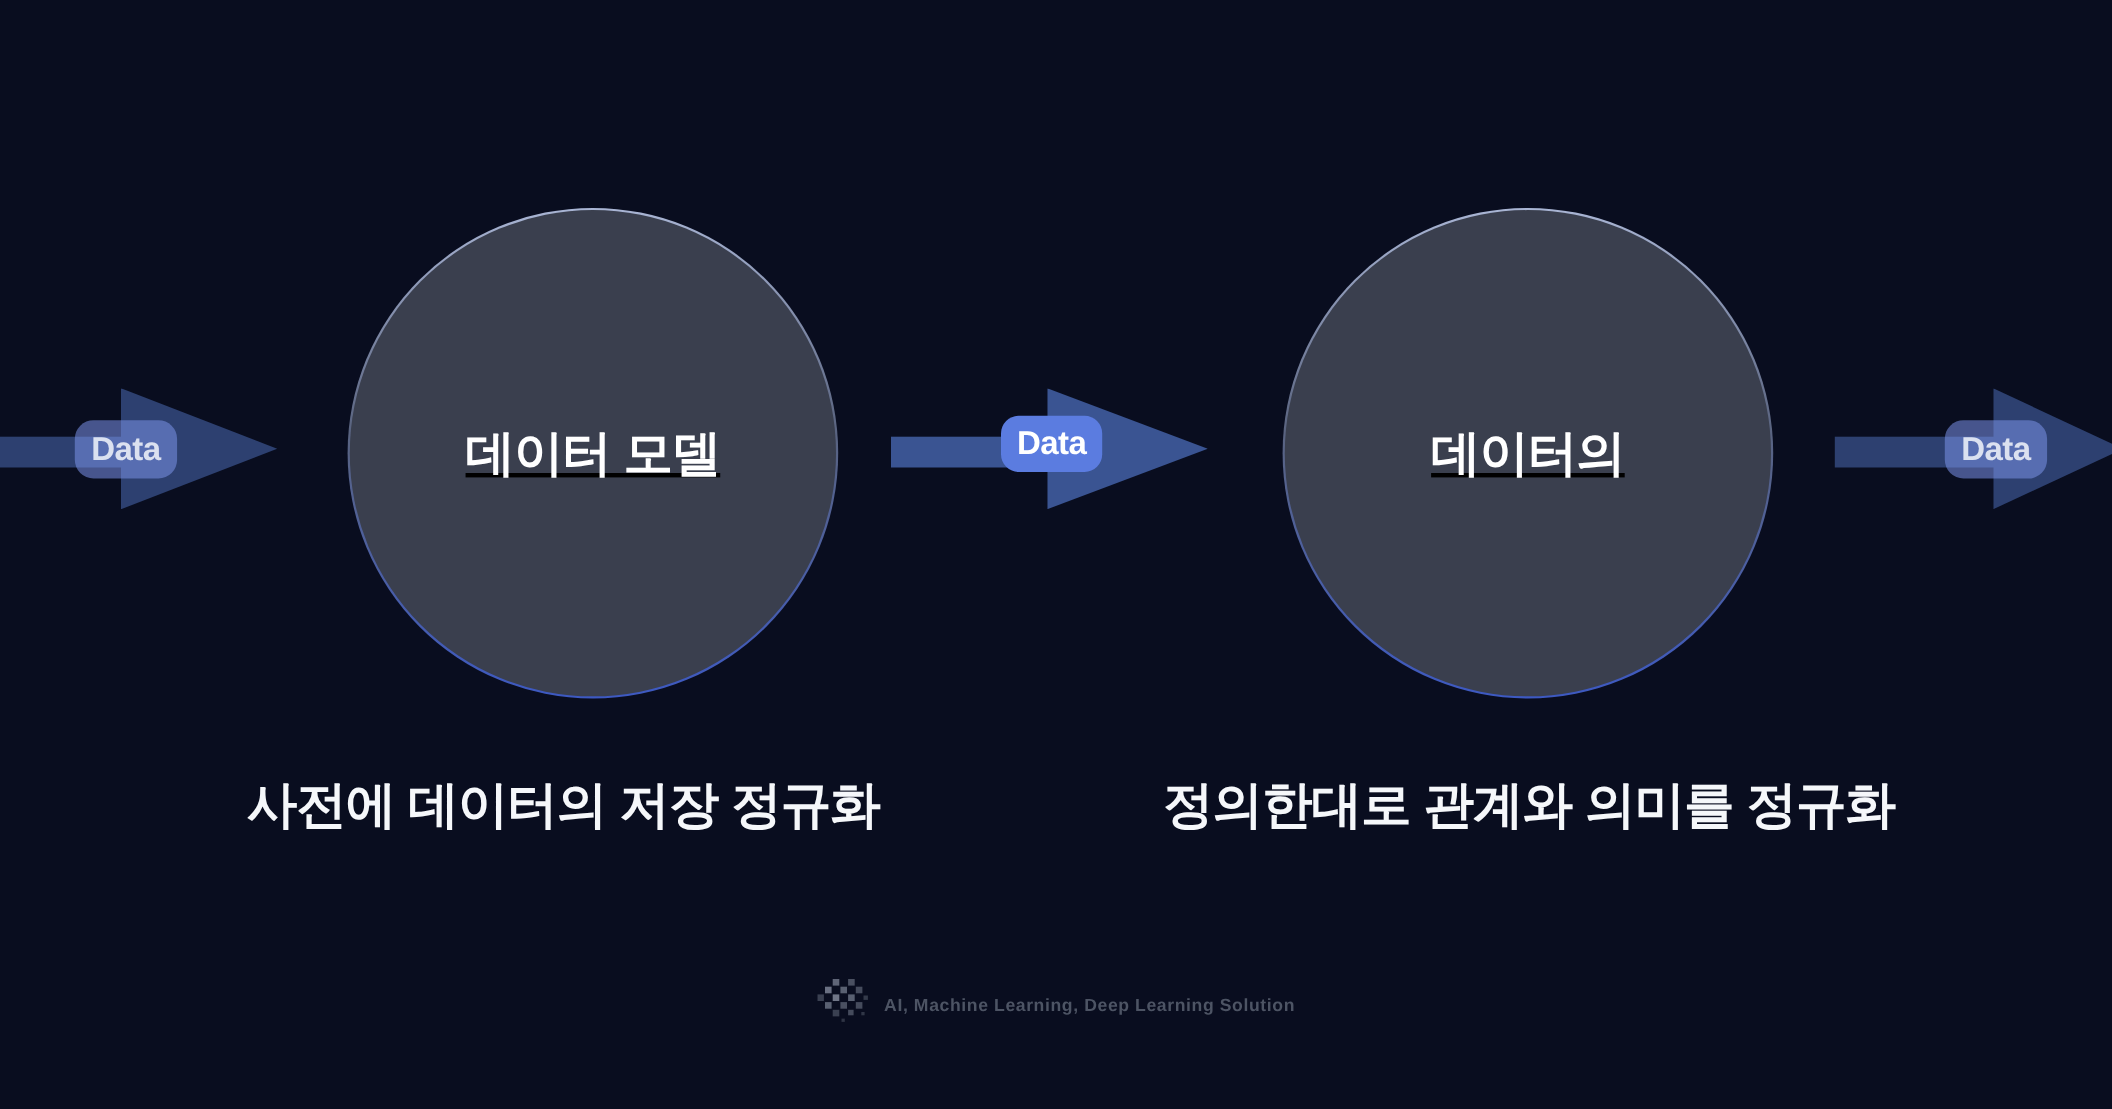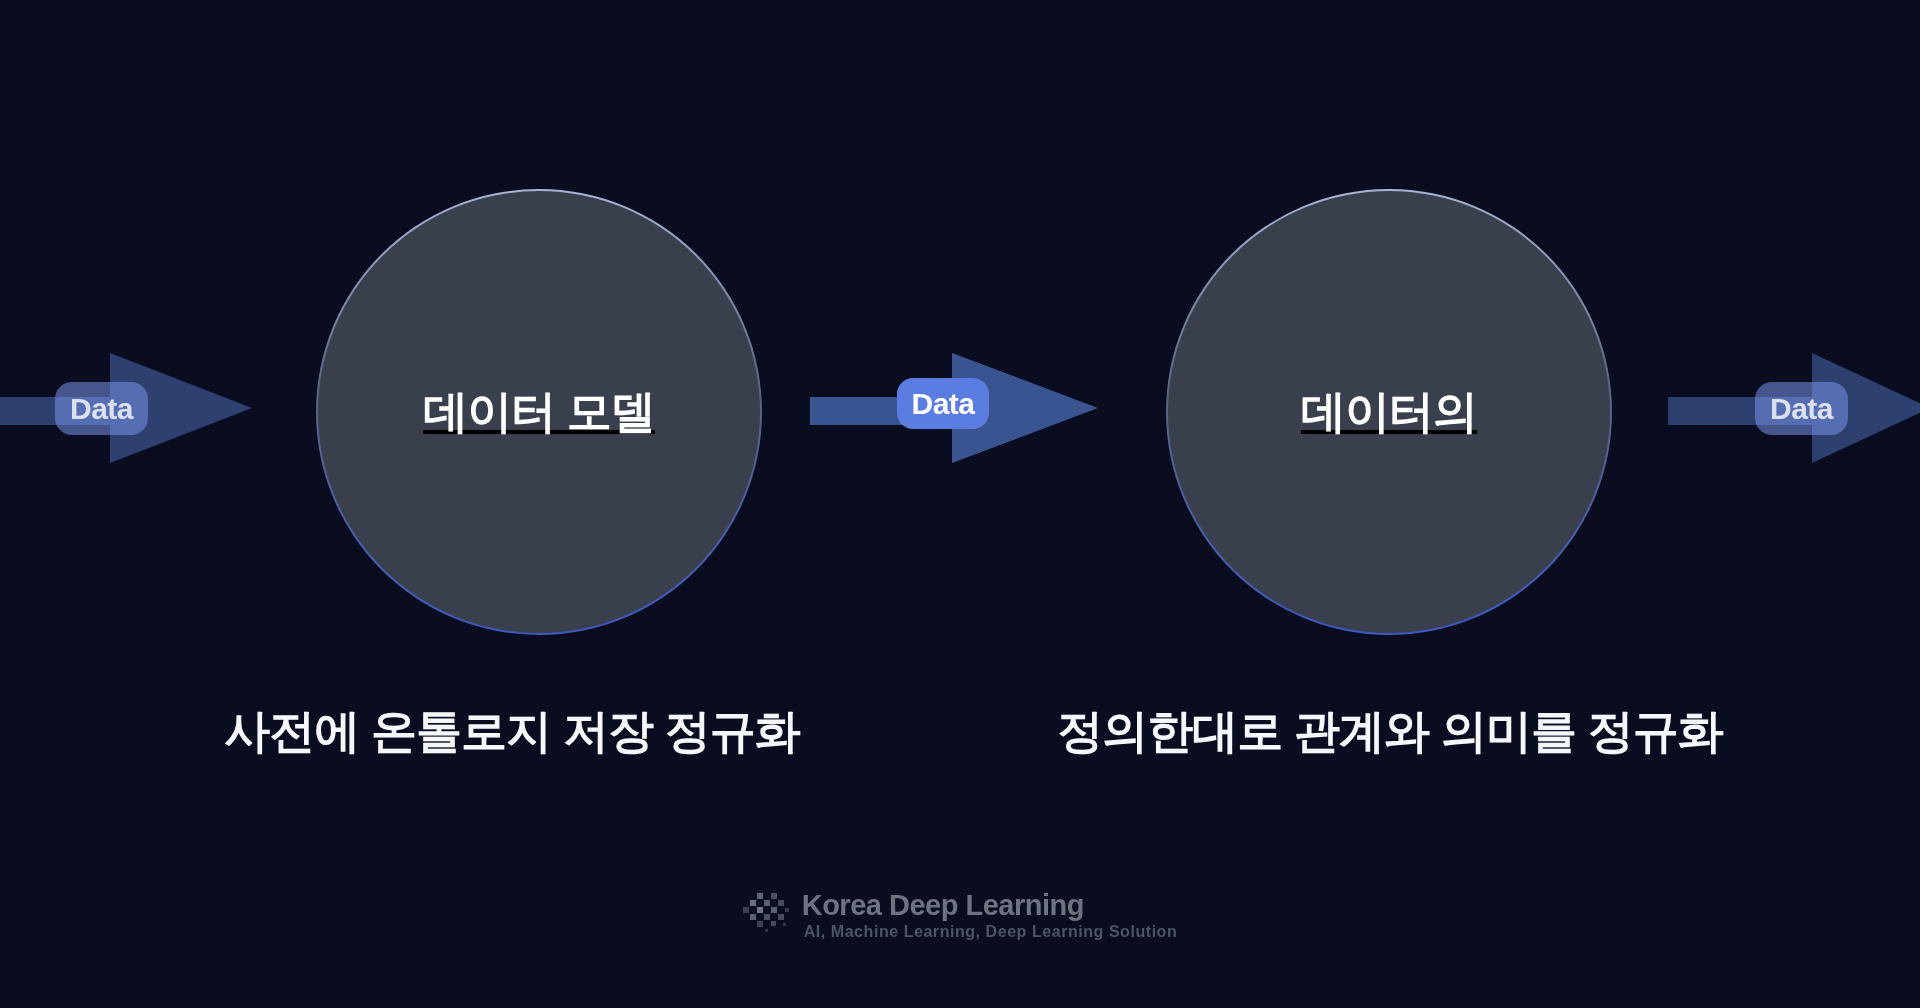--- a/index.html
+++ b/index.html
@@ -14,21 +14,21 @@
 
   
   .shaft { position: absolute; height: 28px; top: 397px; }
   .tri {
     position: absolute; top: 353px; width: 142px; height: 110px;
     clip-path: polygon(0 0, 100% 50%, 0 100%);
   }
   .pill {
     position: absolute;
     display: flex; align-items: center; justify-content: center;
-    font-weight: 700; font-size: 30px; letter-spacing: -0.5px;
+    font-weight: 700; font-size: 30px; letter-spacing: -0.5px; margin-left: 13px;
   }
   .arrow-bright .shaft, .arrow-bright .tri { background: #3a5492; }
   .arrow-bright .pill {
     background: #5b7ce0; color: #ffffff;
     width: 92px; height: 51px; top: 378px; border-radius: 16px;
   }
   .arrow-dim .shaft, .arrow-dim .tri { background: #2d4070; }
   .arrow-dim .pill {
     background: rgba(122, 146, 232, 0.55); color: rgba(242, 246, 252, 0.85);
     width: 93px; height: 53px; top: 382px; border-radius: 17px;
@@ -105,21 +105,21 @@
 </div>
 
 <div class="arrow-dim">
   <div class="shaft abs" style="left:1668px; width:148px;"></div>
   <div class="tri abs" style="left:1812px; width:118px;"></div>
   <div class="pill abs" style="left:1755px;">
     <span>Data</span>
   </div>
 </div>
 
-<div class="caption" style="left:162px;">사전에 온톨로지 저장 정규화</div>
+<div class="caption" style="left:162px;">사전에 데이터의 저장 정규화</div>
 <div class="caption" style="left:1040px;">정의한대로 관계와 의미를 정규화</div>
 
 <div class="footer">
   <svg width="48" height="46" viewBox="0 0 48 46">
     <rect x="14" y="0" width="6" height="6" fill="#5f6577"></rect>
     <rect x="28" y="0" width="6" height="6" fill="#4a5061"></rect>
     <rect x="7" y="7" width="6" height="6" fill="#6a7082"></rect>
     <rect x="21" y="7" width="6" height="6" fill="#596071"></rect>
     <rect x="35" y="7" width="6" height="6" fill="#454b5c"></rect>
     <rect x="0" y="14" width="6" height="6" fill="#3a4051"></rect>
@@ -128,16 +128,15 @@
     <rect x="42" y="15" width="4" height="4" fill="#343a4a"></rect>
     <rect x="7" y="21" width="6" height="6" fill="#596071"></rect>
     <rect x="21" y="21" width="6" height="6" fill="#4a5061"></rect>
     <rect x="35" y="21" width="6" height="6" fill="#454b5c"></rect>
     <rect x="14" y="28" width="6" height="6" fill="#3a4051"></rect>
     <rect x="28" y="28" width="5" height="5" fill="#454b5c"></rect>
     <rect x="40" y="30" width="3" height="3" fill="#303646"></rect>
     <rect x="22" y="36" width="3" height="3" fill="#2f3444"></rect>
   </svg>
   <div class="logo-text">
-    <span class="brand">Korea Deep Learning</span>
     <span class="tagline">AI, Machine Learning, Deep Learning Solution</span>
   </div>
 </div>
 
 </body></html>

